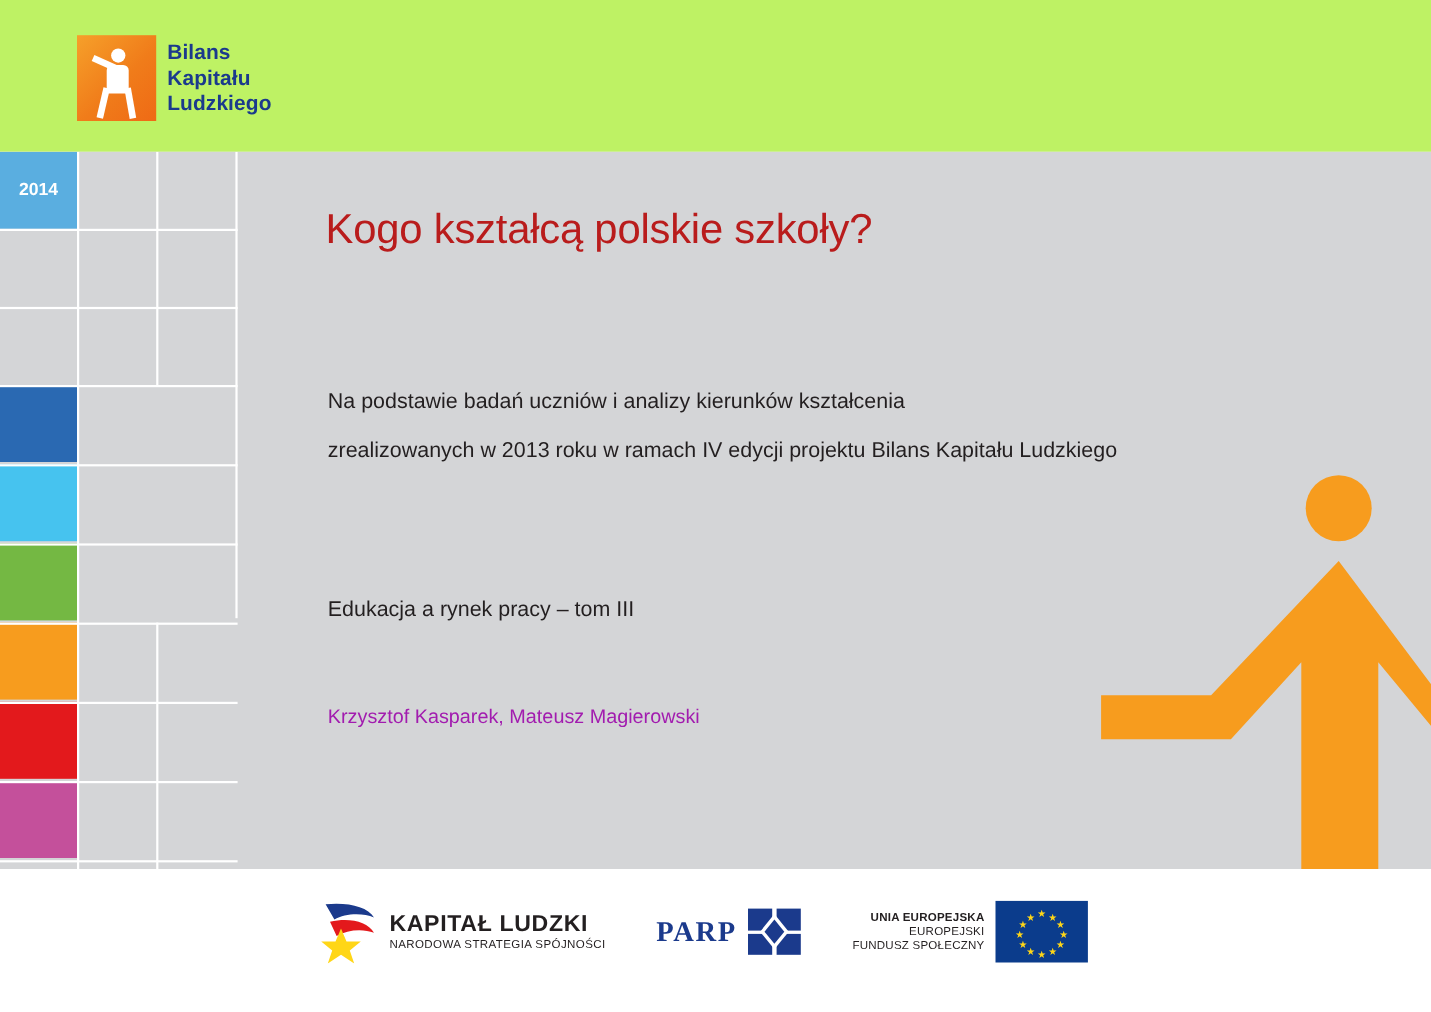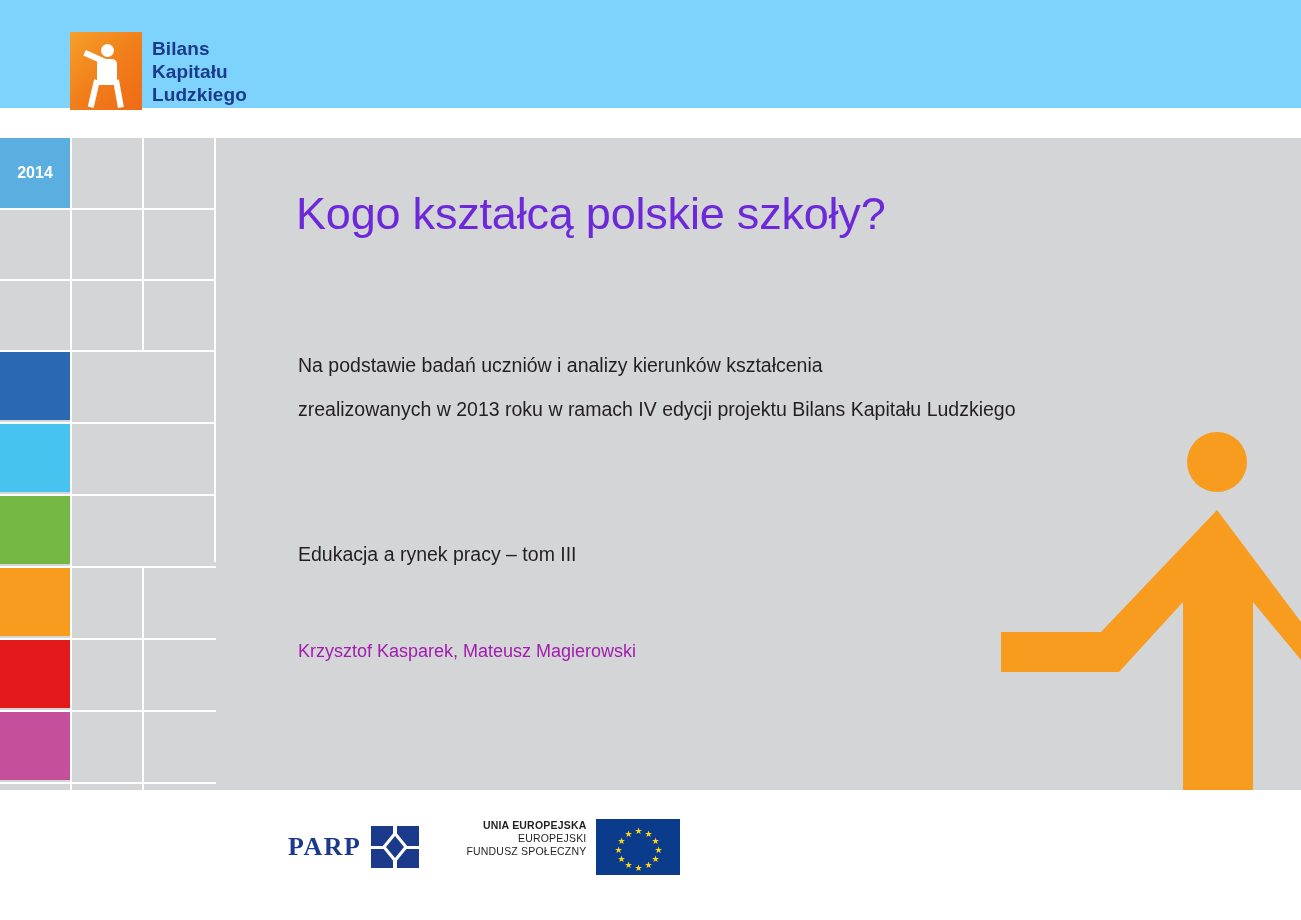--- a/index.html
+++ b/index.html
@@ -14,22 +14,22 @@
     overflow: hidden;
     font-family: "Liberation Sans", sans-serif;
     color: #231f20;
   }
 
   
   .header {
     position: absolute;
     left: 0; top: 0;
     width: 1301px;
-    height: 108px;
-    background: #7dd3fc;
+    height: 138px;
+    background: #bef264;
   }
   .logo-block {
     position: absolute;
     left: 70px;
     top: 32px;
     width: 260px;
     height: 78px;
   }
   .logo-mark {
     position: absolute;
@@ -135,23 +135,23 @@
   .content {
     position: absolute;
     left: 296px;
     top: 0;
     width: 960px;
   }
   .title {
     position: absolute;
     left: 0;
     top: 50px;
-    font-size: 45px;
+    font-size: 38px;
     font-weight: normal;
-    color: #6d28d9;
+    color: #b91c1c;
     letter-spacing: -0.2px;
     white-space: nowrap;
   }
   .subtitle {
     position: absolute;
     left: 2px;
     top: 205px;
     font-size: 19.5px;
     line-height: 44px;
     color: #231f20;
@@ -234,21 +234,21 @@
     font-size: 11.5px;
     line-height: 14px;
     color: #1b3a8c;
     letter-spacing: 0.6px;
     font-family: "Liberation Serif", serif;
     text-align: left;
   }
   .uj-crest { width: 42px; height: 58px; }
 
   
-  .eu { display: flex; align-items: flex-start; gap: 10px; }
+  .eu { display: flex; align-items: center; gap: 10px; }
   .eu-text {
     text-align: right;
     font-size: 10.5px;
     line-height: 13px;
     color: #231f20;
     letter-spacing: 0.2px;
   }
   .eu-text .eu-l1 { font-weight: bold; }
   .eu-flag {
     width: 84px; height: 56px;
@@ -331,20 +331,34 @@
 
     <div class="series">Edukacja a rynek pracy – tom III</div>
 
     <div class="authors">Krzysztof Kasparek, Mateusz Magierowski</div>
   </div>
 </div>
 
 <div class="footer">
   <div class="footer-inner">
 
+    <div class="kl">
+      <div class="kl-mark">
+        <svg class="swoosh" viewBox="0 0 52 58" xmlns="http://www.w3.org/2000/svg">
+          <path d="M6 4 C26 2 44 6 50 16 C40 12 24 12 14 18 Z" fill="#1b3a8c"></path>
+          <path d="M10 20 C28 16 44 20 50 30 C40 26 26 27 16 33 Z" fill="#e3191c"></path>
+          <path d="M4 34 C22 30 40 34 48 44 C36 40 22 42 12 48 Z" fill="#1b3a8c" opacity="0.0"></path>
+          <polygon points="20,26 25,38 38,38 28,46 32,58 20,50 8,58 12,46 2,38 15,38" fill="#ffd617"></polygon>
+        </svg>
+      </div>
+      <div class="kl-text">
+        <div class="kl-main">KAPITAŁ LUDZKI</div>
+        <div class="kl-sub">NARODOWA STRATEGIA SPÓJNOŚCI</div>
+      </div>
+    </div>
 
     <div class="parp">
       <div class="parp-text">PARP</div>
       <div class="parp-mark">
         <svg viewBox="0 0 50 44" xmlns="http://www.w3.org/2000/svg">
           <rect x="1" y="1" width="22" height="20" fill="#1b3a8c"></rect>
           <rect x="27" y="1" width="22" height="20" fill="#1b3a8c"></rect>
           <rect x="1" y="24" width="22" height="19" fill="#1b3a8c"></rect>
           <rect x="27" y="24" width="22" height="19" fill="#1b3a8c"></rect>
           <polygon points="25,6 38,22 25,38 12,22" fill="#ffffff"></polygon>

